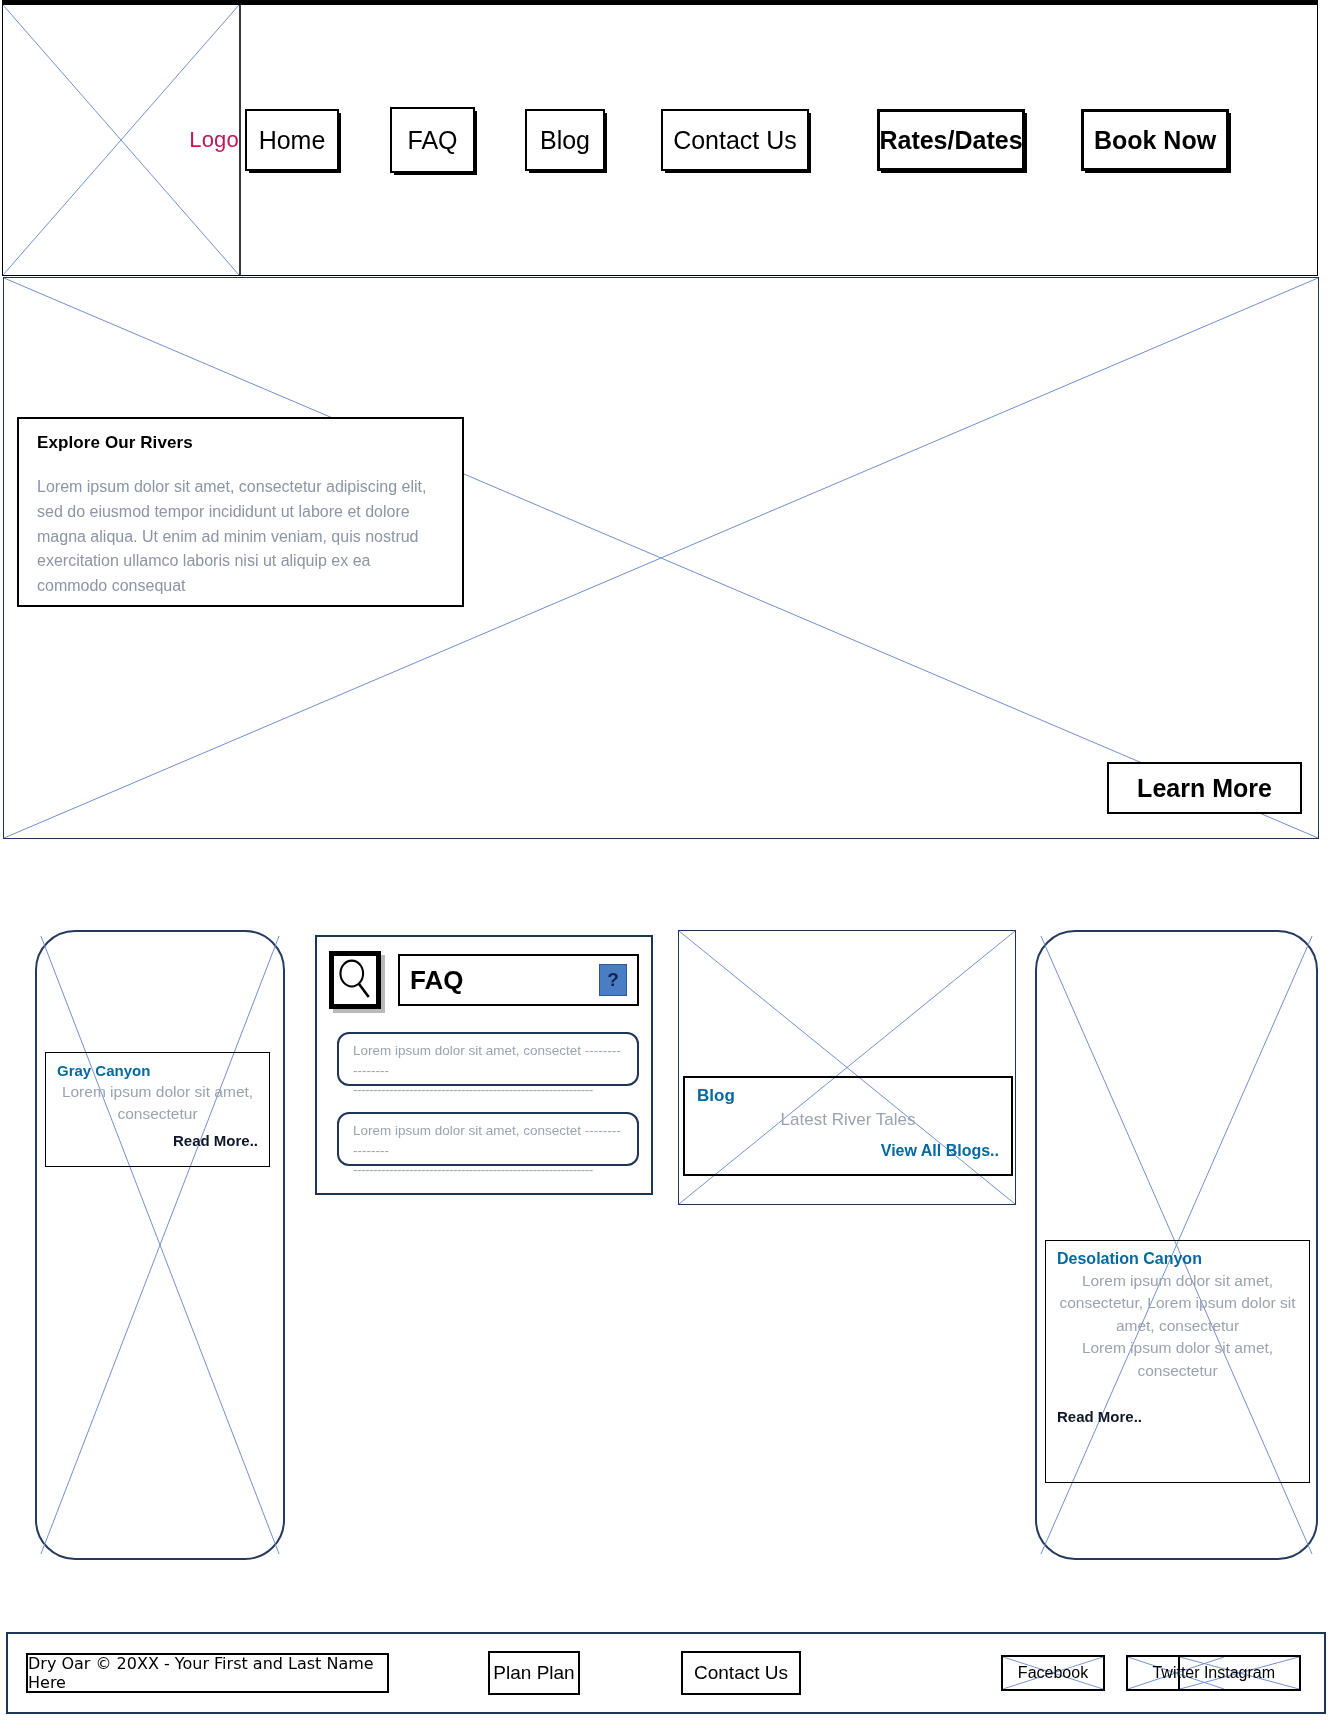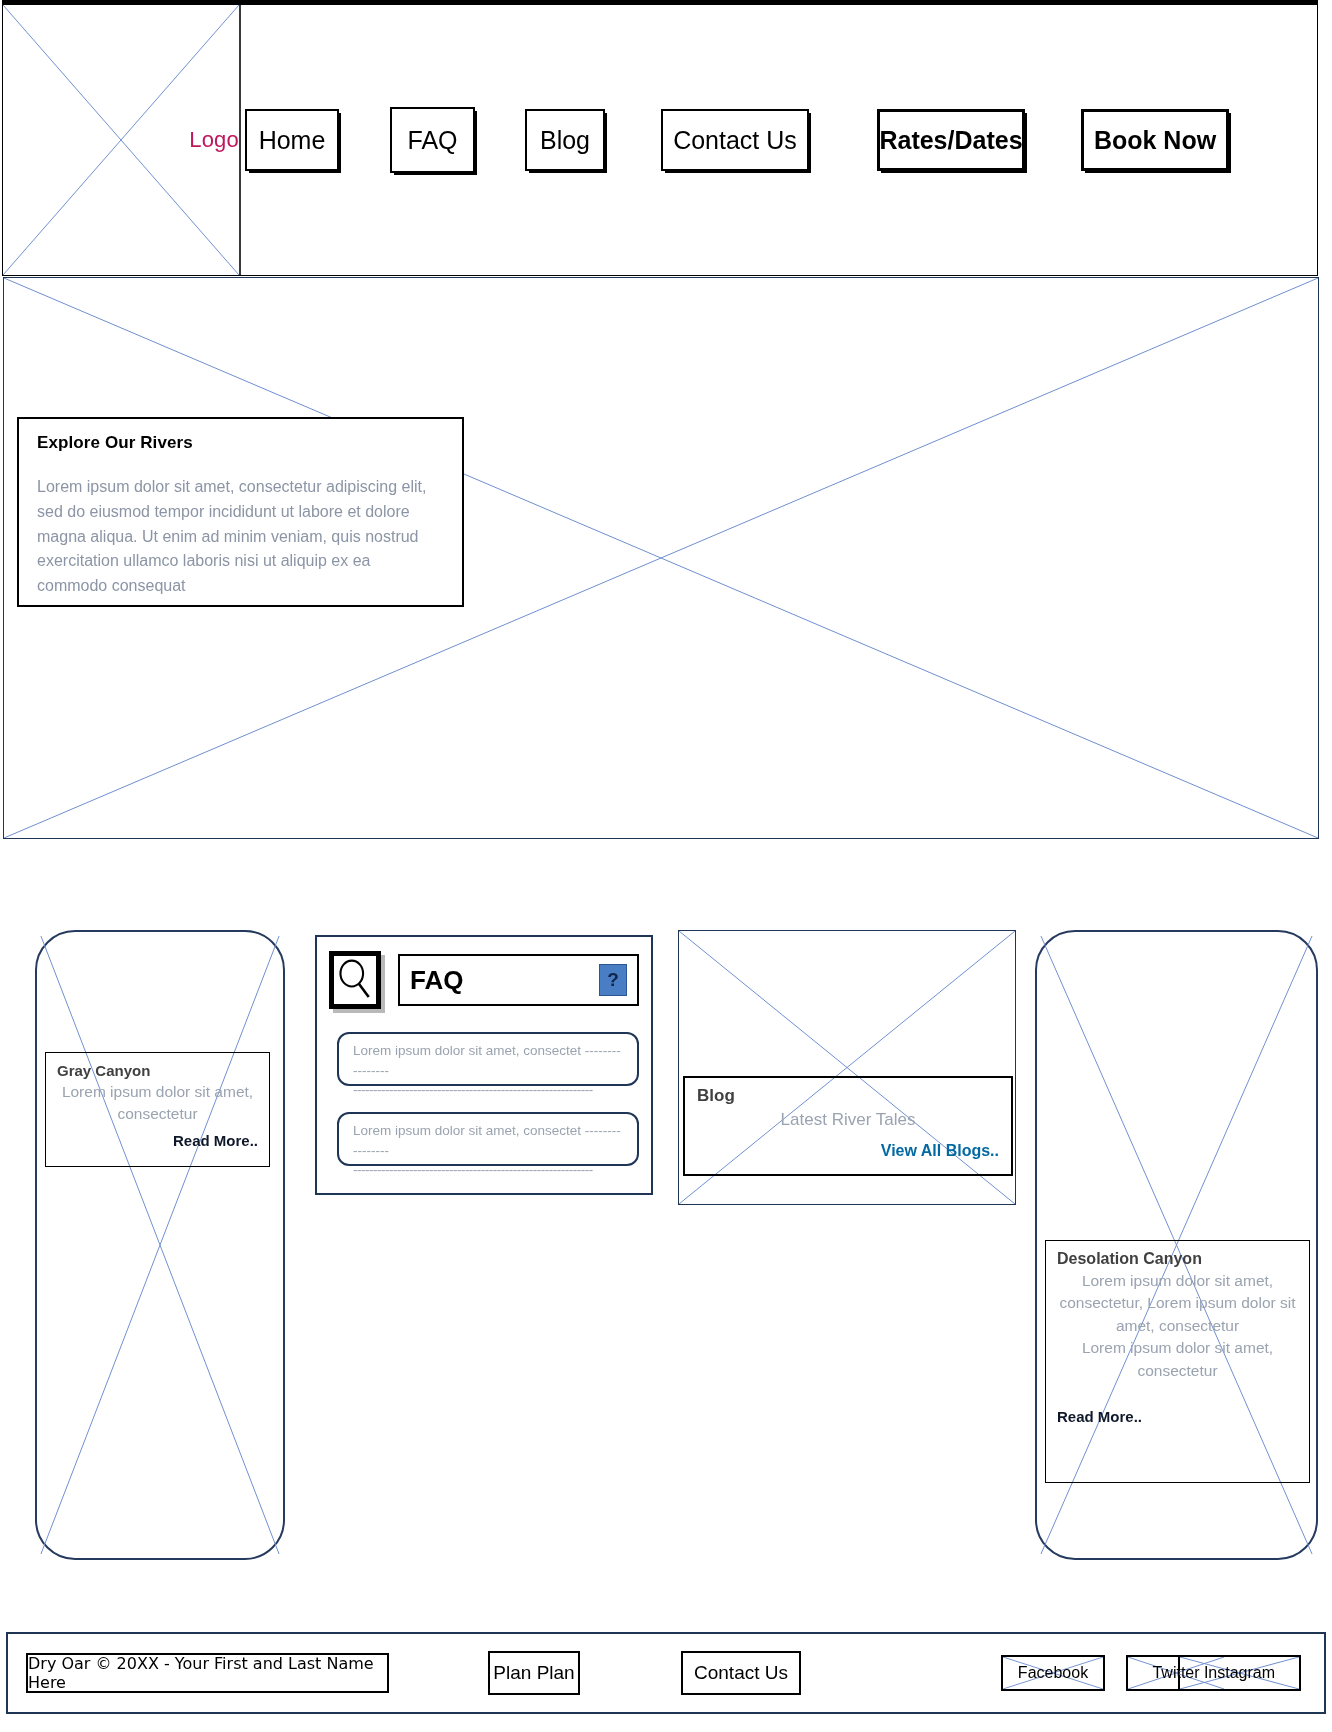--- a/index.html
+++ b/index.html
@@ -42,21 +42,21 @@
               border:2px solid #000;background:#fff;box-sizing:border-box;
               display:flex;align-items:center;justify-content:center;
               font-size:25px;font-weight:bold;color:#000;cursor:pointer;}
 
   
   #card-left{position:absolute;left:35px;top:930px;width:250px;height:630px;
              border:2px solid #253a5e;border-radius:40px;box-sizing:border-box;background:#fff;}
   #card-left>svg{position:absolute;inset:0;width:100%;height:100%;}
   #gray-canyon{position:absolute;left:8px;top:120px;width:225px;height:115px;
                border:1px solid #000;background:transparent;box-sizing:border-box;padding:9px 11px;}
-  .cardtitle{font-size:15px;font-weight:bold;color:#404040;margin:0 0 2px 0;}
+  .cardtitle{font-size:15px;font-weight:bold;color:#0369a1;margin:0 0 2px 0;}
   .cardbody{font-size:15.5px;line-height:1.45;color:#9aa3b0;margin:0;text-align:center;}
   .readmore{font-size:15px;font-weight:bold;color:#0f172a;text-align:right;margin-top:6px;cursor:pointer;}
 
   
   #faq-panel{position:absolute;left:315px;top:935px;width:338px;height:260px;
              border:2px solid #1f3556;box-sizing:border-box;background:#fff;}
   #faq-search-icon{position:absolute;left:12px;top:14px;width:52px;height:58px;
                    border:5px solid #000;background:#fff;box-sizing:border-box;
                    box-shadow:4px 4px 0 0 #b9b9b9;}
   #faq-search-icon svg{position:absolute;inset:0;width:100%;height:100%;}
@@ -131,20 +131,21 @@
   <div id="hero">
     <svg viewBox="0 0 1316 562" preserveAspectRatio="none">
       <line x1="0" y1="0" x2="1316" y2="562" stroke="#6f8fd0" stroke-width="1"></line>
       <line x1="1316" y1="0" x2="0" y2="562" stroke="#6f8fd0" stroke-width="1"></line>
     </svg>
     <div id="hero-card">
       <div id="hero-title">Explore Our Rivers</div>
       <div id="hero-body">Lorem ipsum dolor sit amet, consectetur adipiscing elit, sed do eiusmod tempor incididunt ut labore et dolore magna aliqua. Ut enim ad minim veniam, quis nostrud exercitation ullamco laboris nisi ut aliquip ex ea commodo consequat</div>
     </div>
   </div>
+  <div id="learn-more">Learn More</div>
 
   <div id="card-left">
     <svg viewBox="0 0 250 630" preserveAspectRatio="none">
       <line x1="4" y1="4" x2="246" y2="626" stroke="#6f8fd0" stroke-width="1"></line>
       <line x1="246" y1="4" x2="4" y2="626" stroke="#6f8fd0" stroke-width="1"></line>
     </svg>
     <div id="gray-canyon">
       <div class="cardtitle">Gray Canyon</div>
       <div class="cardbody">Lorem ipsum dolor sit amet, consectetur</div>
       <div class="readmore">Read More..</div>

